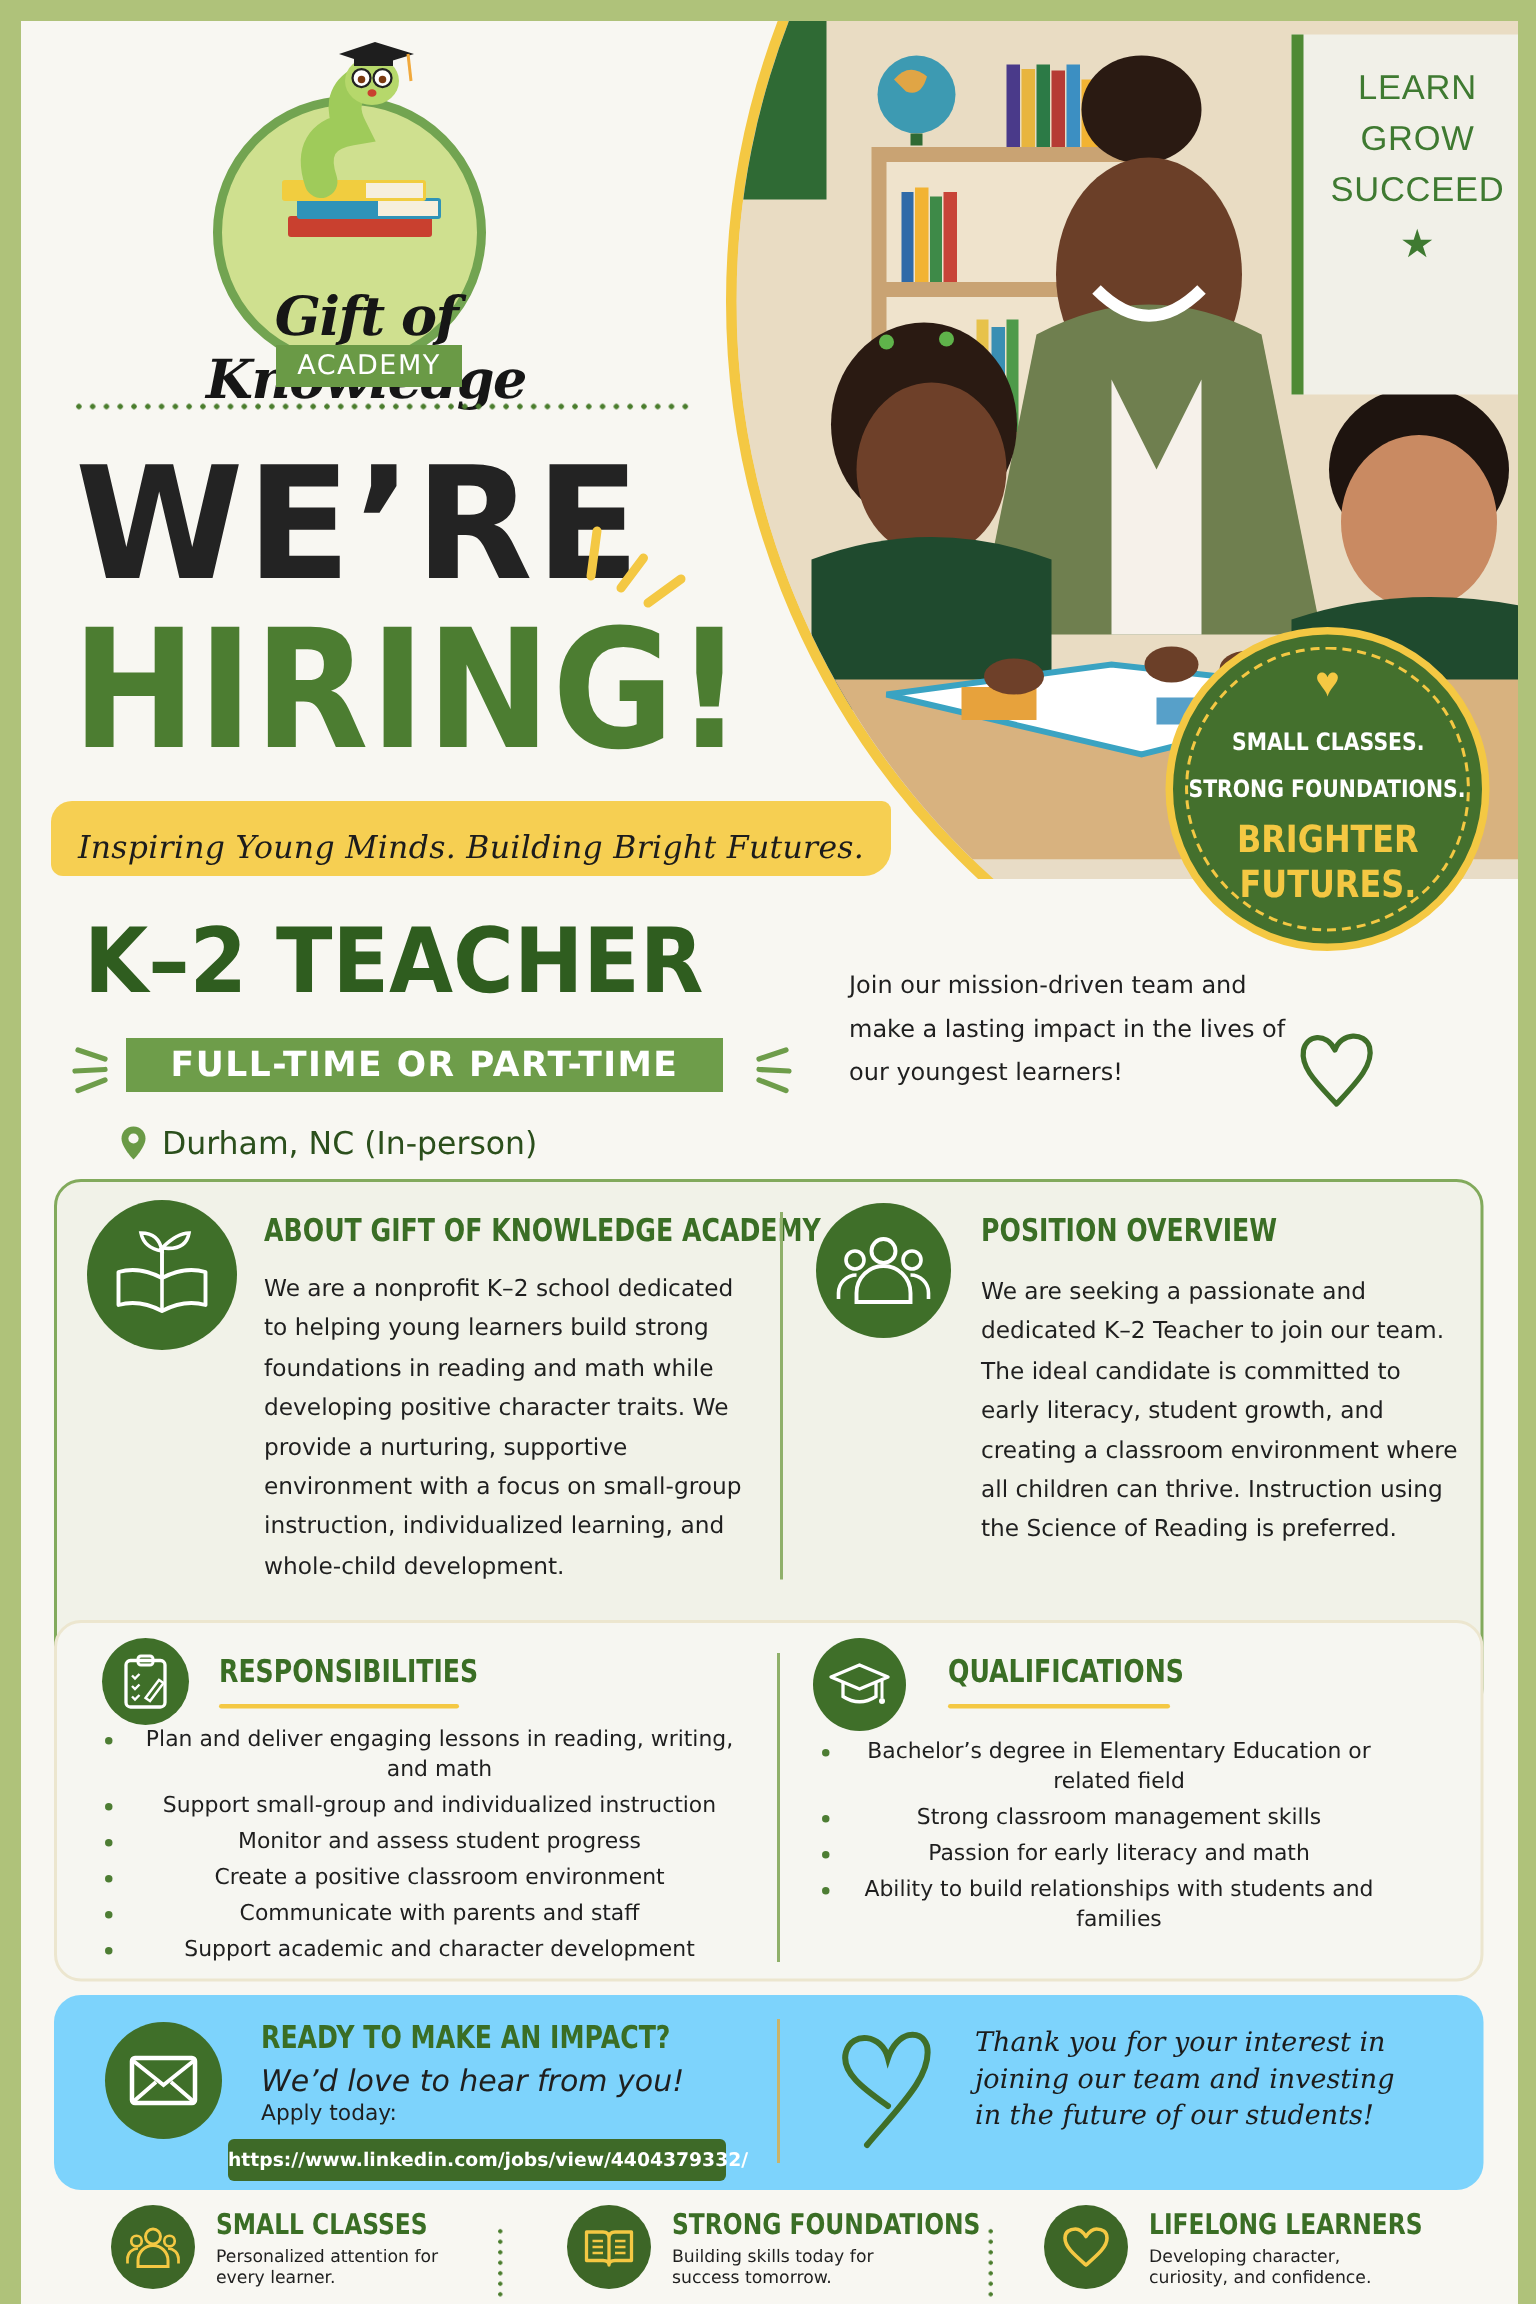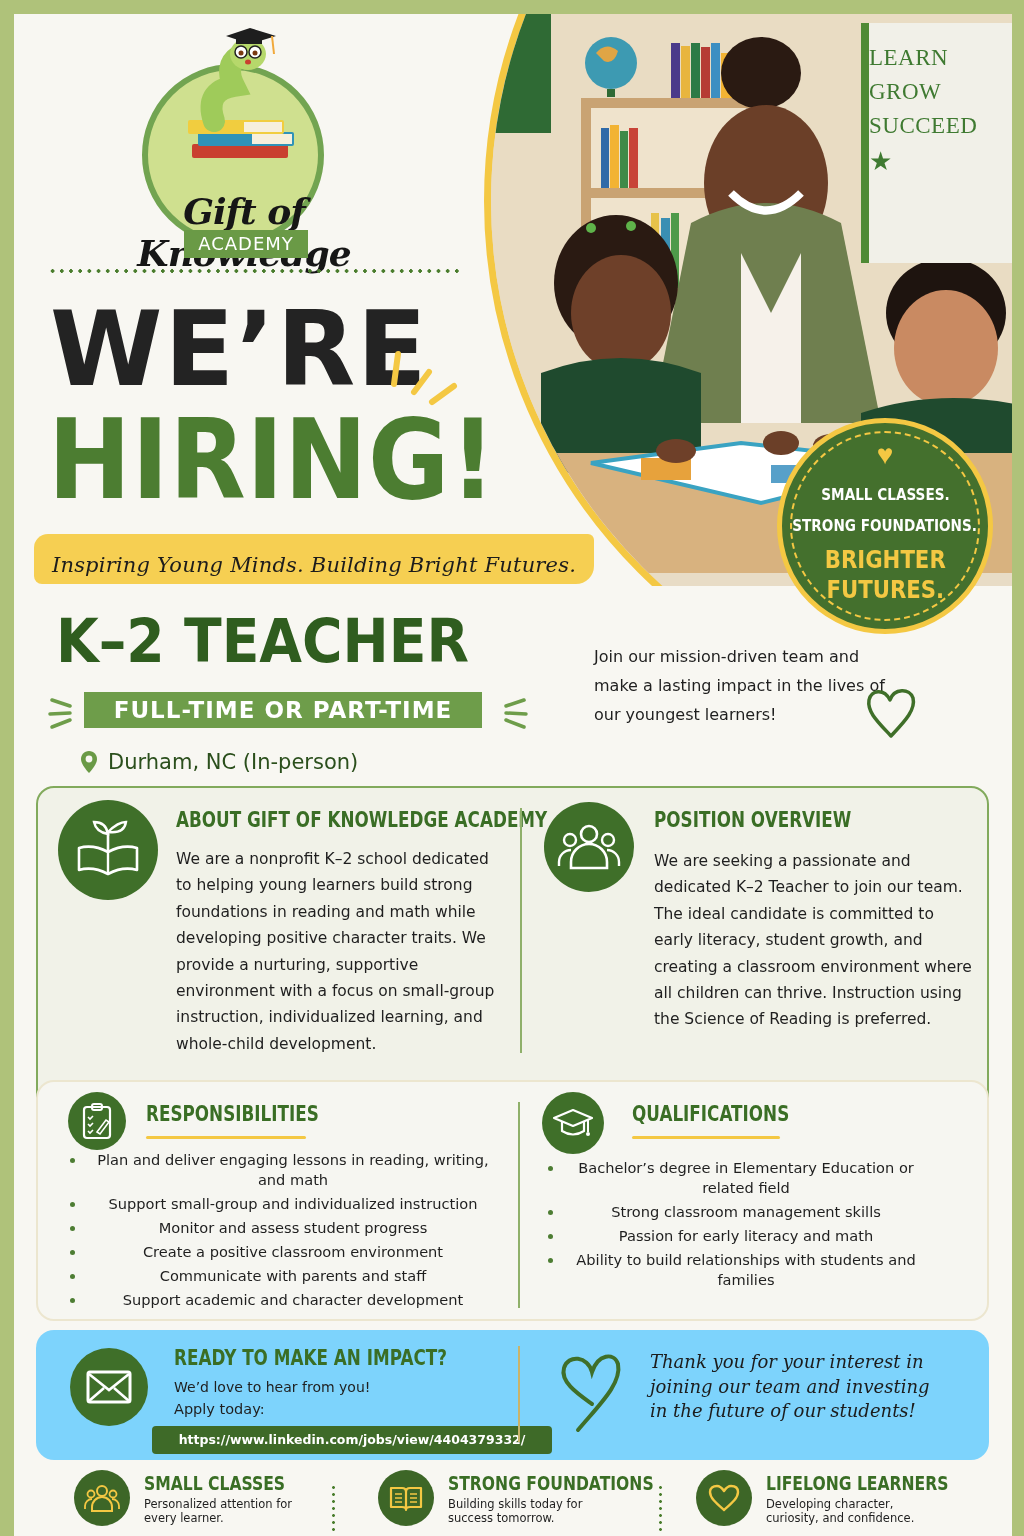--- a/index.html
+++ b/index.html
@@ -37,22 +37,22 @@
     left: 0; top: 330px;
     width: 560px; height: 560px;
   }
   .photo-scene svg { width: 100%; height: 100%; display: block; }
   .wall-sign {
     position: absolute; left: 370px; top: 10px; width: 160px; height: 240px;
     background: #f1f0e8;
     border-left: 8px solid #4f8a35;
   }
   .wall-sign span {
-    display: block; 
-    font-family: Liberation Serif, serif;
+    display: block; text-align: center;
+    font-family: Liberation Sans, sans-serif;
     color: #3f7a31; font-size: 23px; line-height: 34px; letter-spacing: 0.5px;
   }
   .wall-sign .star { font-size: 26px; margin-top: 2px; }
   
   .badge {
     position: absolute; left: 763px; top: 404px;
     width: 216px; height: 216px; border-radius: 50%;
     background: #44702d; border: 5px solid #f4c843;
     display: flex; flex-direction: column; align-items: center; justify-content: center;
     text-align: center;
@@ -120,21 +120,21 @@
   .job-type {
     position: absolute; left: 36px; top: 0; width: 398px; height: 36px;
     background: #6e9d4a; color: #fff; text-align: center;
     font-family: "DejaVu Sans", sans-serif; font-weight: bold; font-size: 23px; line-height: 36px; letter-spacing: 1px;
   }
   .burst { position: absolute; top: 0; width: 34px; height: 40px; }
   .location { position: absolute; left: 66px; top: 736px; display: flex; align-items: center; gap: 10px; }
   .location .txt { font-family: "DejaVu Sans", sans-serif; font-size: 21px; color: #2b4f1c; }
   .intro {
     position: absolute; left: 552px; top: 628px; width: 310px;
-    font-family: "DejaVu Sans", sans-serif; font-size: 16px; line-height: 29px; color: #1f1f1f; margin-left: 28px;
+    font-family: "DejaVu Sans", sans-serif; font-size: 16px; line-height: 29px; color: #1f1f1f;
   }
   .intro-heart { position: absolute; left: 850px; top: 668px; width: 54px; height: 60px; }
   
   .card {
     position: absolute; border-radius: 18px; background: #f1f2e8;
   }
   .card-about { left: 22px; top: 772px; width: 953px; height: 358px; border: 2px solid #82aa5c; }
   .card-resp { left: 22px; top: 1066px; width: 953px; height: 241px; border: 2px solid #ece6cf; background: #f6f6f1; }
   .card-apply { left: 22px; top: 1316px; width: 953px; height: 130px; background: #7dd3fc; }
   .vdivider { position: absolute; width: 2px; background: #8fb06a; }
@@ -152,21 +152,21 @@
     position: absolute; font-family: "DejaVu Sans", sans-serif;
     font-size: 15.5px; line-height: 26.4px; color: #1f1f1f;
   }
   .underline { position: absolute; height: 3px; background: #f4c843; border-radius: 2px; }
   ul.bullets { position: absolute; list-style: none; font-family: "DejaVu Sans", sans-serif; font-size: 14.6px; color: #1f1f1f; text-align: center; }
   ul.bullets li { position: relative; padding-left: 26px; line-height: 20px; margin-bottom: 4px; }
   ul.bullets li::before {
     content: ""; position: absolute; left: 0; top: 8px; width: 5px; height: 5px; border-radius: 50%; background: #4d7d33;
   }
   .url-pill {
-    position: absolute; left: 116px; top: 96px; width: 400px; height: 28px;
+    position: absolute; left: 116px; top: 96px; width: 332px; height: 28px;
     background: #3e6a28; border-radius: 4px; color: #fff; text-align: center;
     font-family: "DejaVu Sans", sans-serif; font-weight: bold; font-size: 12.5px; line-height: 28px;
   }
   .script-thanks {
     position: absolute; left: 614px; top: 20px; width: 290px;
     font-family: "DejaVu Serif", serif; font-style: italic;
     font-size: 18px; line-height: 24.5px; color: #1c1c1c;
   }
   
   .feature { position: absolute; top: 1452px; height: 70px; }
@@ -397,21 +397,21 @@
   </div>
 
   <div class="card card-apply">
     <div class="icon-circle" style="left:34px;top:18px;width:78px;height:78px;">
       <svg width="46" height="34" viewBox="0 0 46 34">
         <rect x="2" y="2" width="42" height="30" rx="2" fill="none" stroke="#fff" stroke-width="3"></rect>
         <path d="M3 4 l20 16 l20 -16 M3 31 l15 -13 M43 31 l-15 -13" fill="none" stroke="#fff" stroke-width="2.6"></path>
       </svg>
     </div>
     <div class="sec-title" style="left:138px;top:16px;">READY TO MAKE AN IMPACT?</div>
-    <div class="sec-body" style="left:138px;top:46px;width:300px;font-size:14px;line-height:22px;">We’d love to hear from you!</div>
+    <div class="sec-body" style="left:138px;top:46px;width:300px;font-size:20px;line-height:22px;font-style:italic;">We’d love to hear from you!</div>
     <div class="sec-body" style="left:138px;top:68px;width:300px;font-size:14.5px;line-height:22px;">Apply today:</div>
     <div class="url-pill">https://www.linkedin.com/jobs/view/4404379332/</div>
 
     <div class="vdivider" style="left:482px;top:16px;height:96px;background:#c9b36a;"></div>
 
     <svg style="position:absolute;left:522px;top:20px;width:66px;height:84px;" viewBox="0 0 66 84">
       <path d="M20 80 C40 56 64 34 60 14 C56 2 40 4 34 22 C30 6 10 4 6 18 C2 32 20 44 34 54" fill="none" stroke="#3f6f29" stroke-width="4" stroke-linecap="round"></path>
     </svg>
     <div class="script-thanks">Thank you for your interest in joining our team and investing in the future of our students!</div>
   </div>

